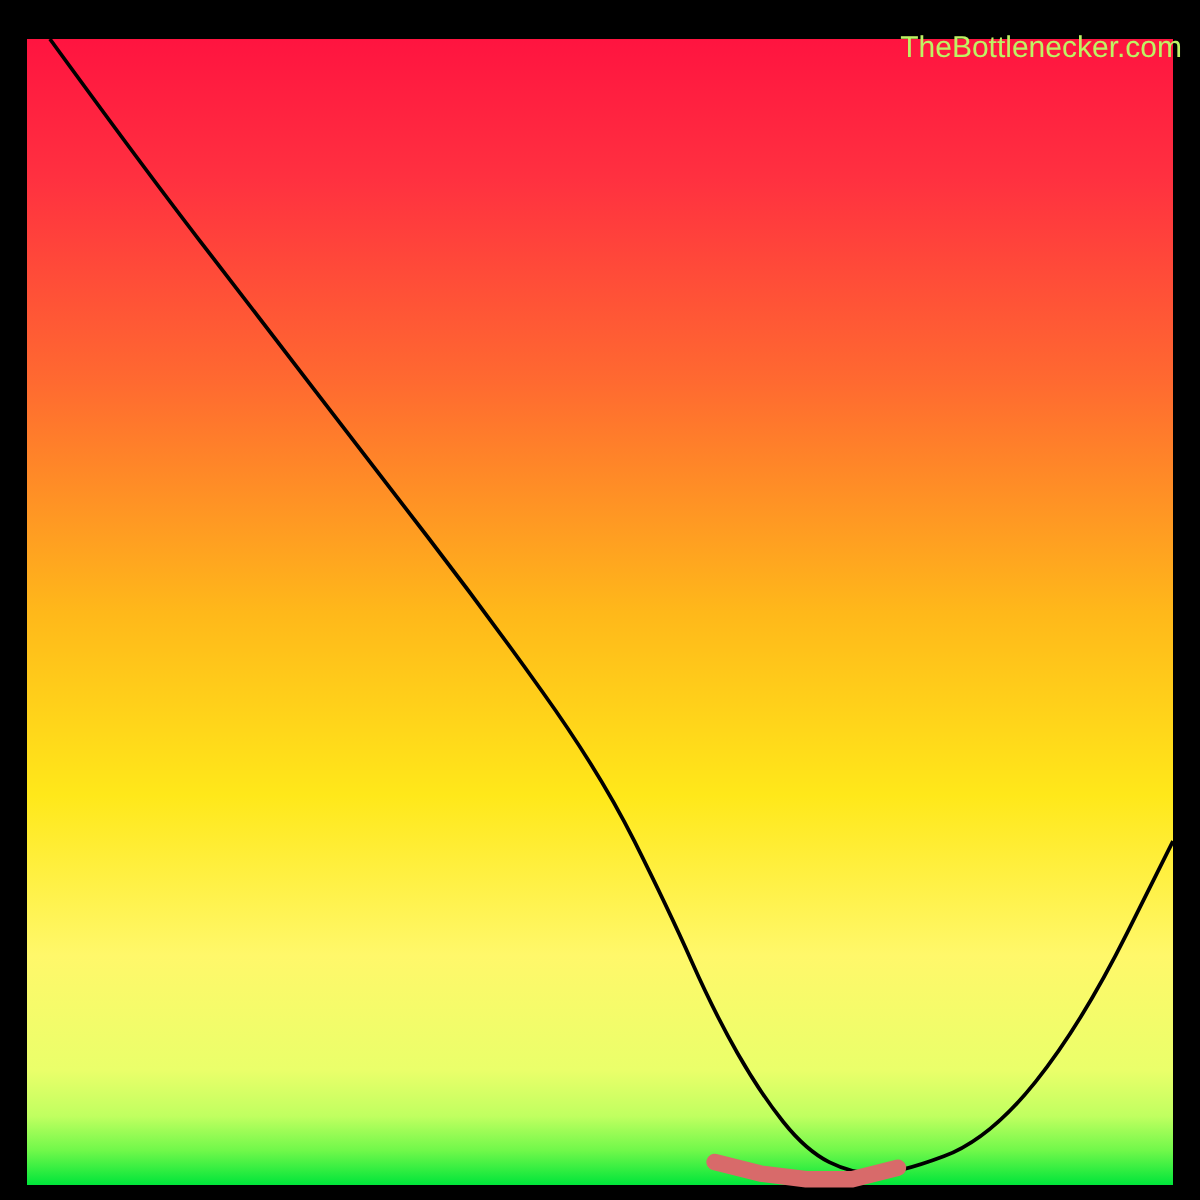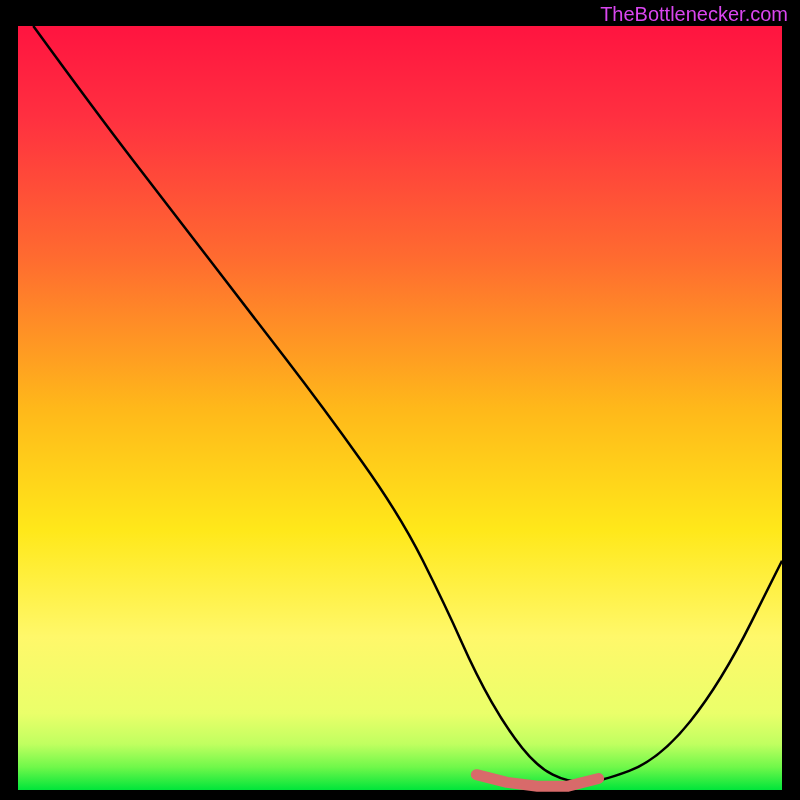--- a/index.html
+++ b/index.html
@@ -12,23 +12,23 @@
     overflow: hidden;
   }
   .container {
     position: relative;
     width: 800px;
     height: 800px;
     background: #000;
   }
   .watermark {
     position: absolute;
-    top: 3px;
+    top: 21px;
     right: 12px;
-    color: #d946ef;
+    color: #bef264;
     font-size: 20px;
     z-index: 10;
   }
   svg {
     position: absolute;
     top: 0;
     left: 0;
   }
 </style>
 </head>

